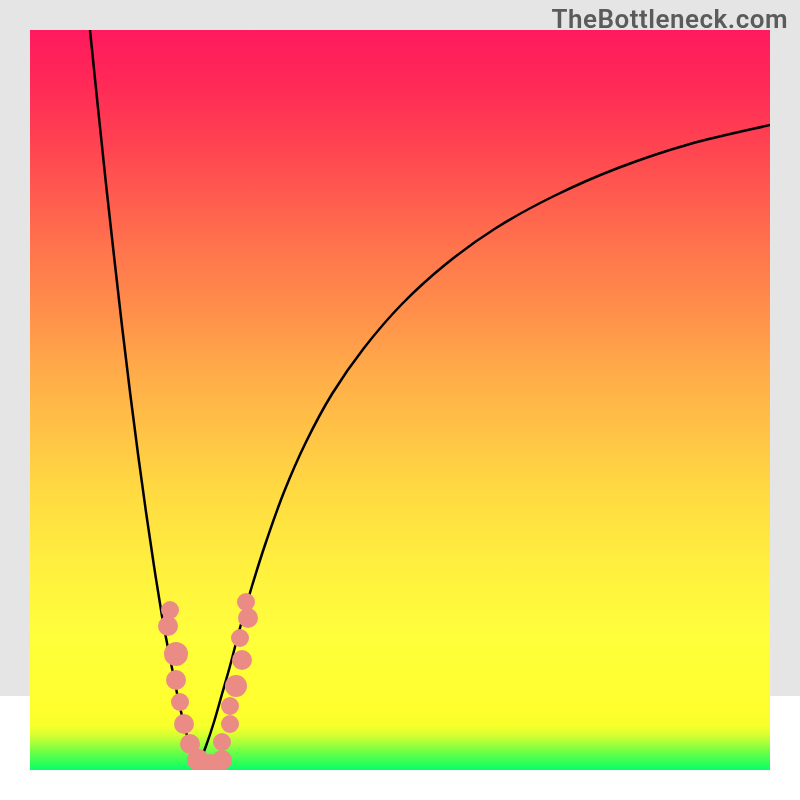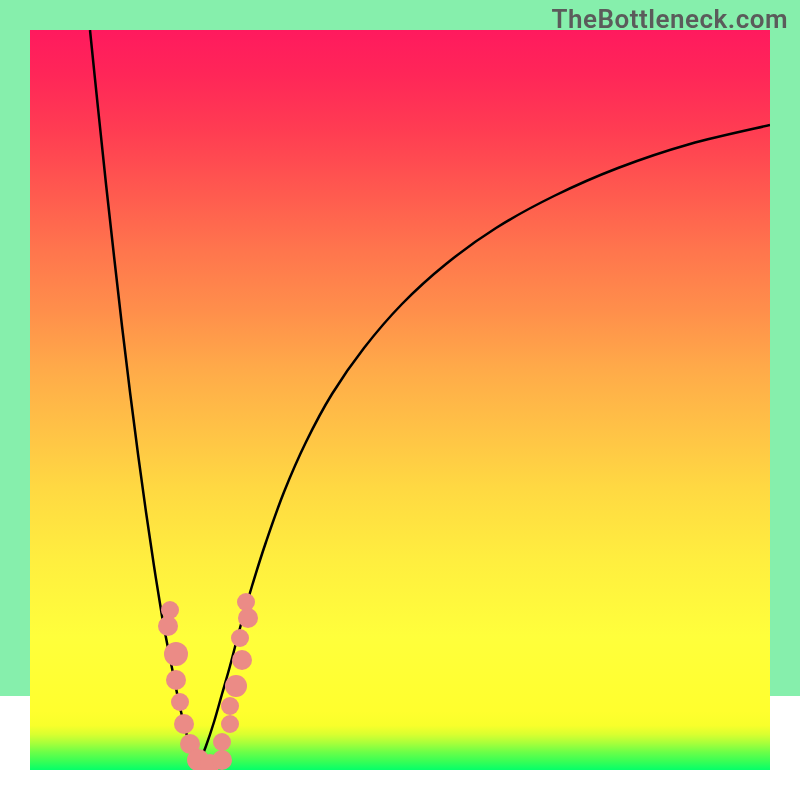--- a/index.html
+++ b/index.html
@@ -1,16 +1,16 @@
 <!DOCTYPE html>
 <html><head>
 <meta charset="utf-8">
 <style>
   html,body{margin:0;padding:0;width:800px;height:800px;overflow:hidden;font-family:-apple-system,BlinkMacSystemFont,"Segoe UI",Roboto,sans-serif;}
-  .frame{width:800px;height:696px;background:#86efac;position:relative;}
+  .frame{width:800px;height:696px;background:#e5e5e5;position:relative;}
   .watermark{position:absolute;top:4px;right:12px;color:#5b5b5b;font-size:26px;font-weight:600;letter-spacing:.5px;z-index:10;}
   .plot{position:absolute;left:30px;top:30px;width:740px;height:740px;overflow:hidden;}
   .gradient{position:absolute;inset:0;background:linear-gradient(
       to top,
       #05ff69 0%,
       #39ff55 1.2%,
       #6bff48 2.4%,
       #a6ff3b 3.6%,
       #d9ff30 4.8%,
       #f8ff2b 6%,

